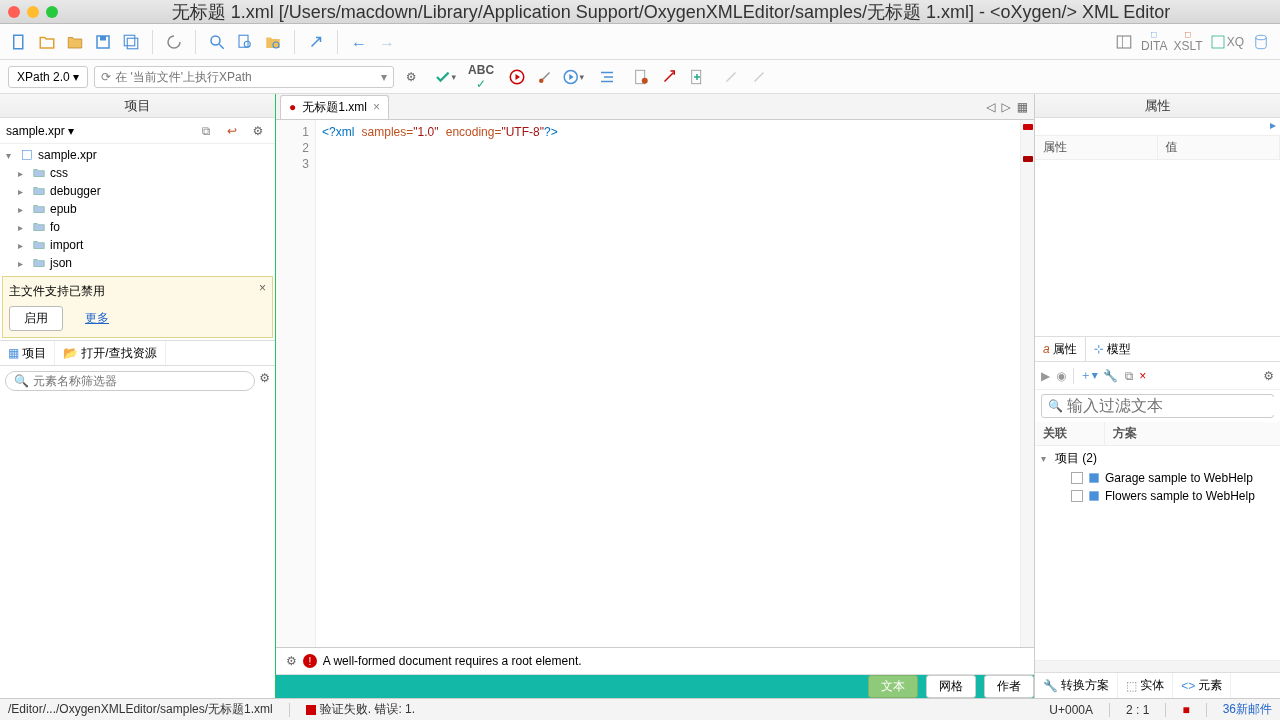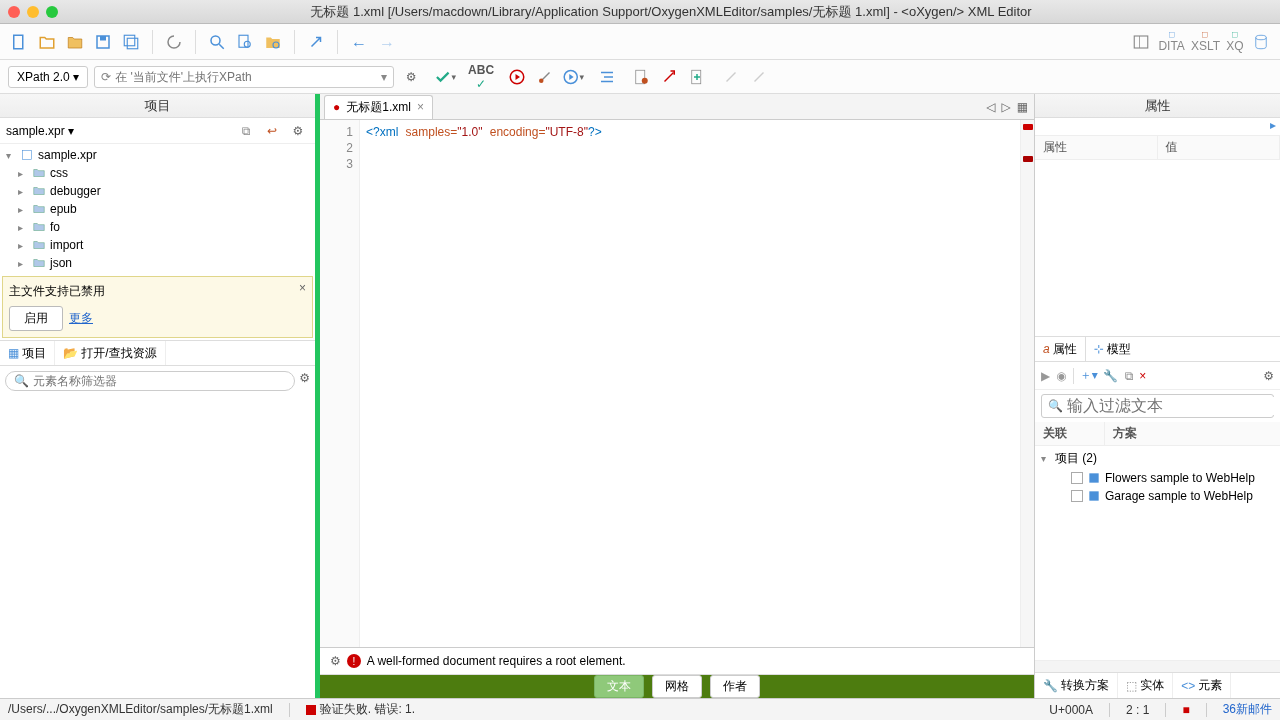--- a/index.html
+++ b/index.html
@@ -1,42 +1,42 @@
 <!DOCTYPE html>
 <html><head>
 <meta charset="utf-8">
 <style>
 * { margin: 0; padding: 0; box-sizing: border-box; font-family: -apple-system, "Helvetica Neue", Arial, sans-serif; font-size: 12px; }
 body { width: 1280px; height: 720px; background: #f0f0f0; display: flex; flex-direction: column; overflow: hidden; }
 .titlebar { height: 24px; background: linear-gradient(#e8e8e8,#d8d8d8); display: flex; align-items: center; padding: 0 8px; border-bottom: 1px solid #bbb; }
 .traffic { display: flex; gap: 7px; margin-right: 12px; }
 .tl { width: 12px; height: 12px; border-radius: 50%; }
 .tl.r { background: #ff5f56; } .tl.y { background: #ffbd2e; } .tl.g { background: #27c93f; }
-.title { flex: 1; text-align: center; font-size: 13px; color: #333; }
+.title { flex: 1; text-align: center; font-size: 18px; color: #333; }
 .toolbar { height: 36px; background: #fcfcfc; display: flex; align-items: center; padding: 0 8px; gap: 6px; border-bottom: 1px solid #ddd; }
 .toolbar .sep { width: 1px; height: 24px; background: #ddd; margin: 0 4px; }
 .tbtn { width: 22px; height: 22px; display: flex; align-items: center; justify-content: center; cursor: pointer; }
 .tbtn svg { width: 18px; height: 18px; }
 .spacer { flex: 1; }
 .xpathbar { height: 34px; background: #fcfcfc; display: flex; align-items: center; padding: 0 8px; gap: 6px; border-bottom: 1px solid #ddd; }
 .xpath-sel { border: 1px solid #ccc; background: #fff; padding: 3px 8px; border-radius: 3px; font-size: 12px; }
 .xpath-in { flex: 0 0 300px; border: 1px solid #ccc; border-radius: 3px; padding: 3px 6px; display: flex; align-items: center; gap: 4px; background: #fff; }
 .xpath-in input { border: none; outline: none; flex: 1; font-size: 12px; }
 .main { flex: 1; display: flex; min-height: 0; }
-.left { width: 320px; display: flex; flex-direction: column; border-right: 5px solid #22c55e; background: #fff; }
+.left { width: 276px; display: flex; flex-direction: column; border-right: 1px solid #22c55e; background: #fff; }
 .panel-head { height: 24px; background: linear-gradient(#f6f6f6,#eee); border-bottom: 1px solid #ddd; display: flex; align-items: center; justify-content: center; font-size: 13px; color: #333; position: relative; }
 .proj-bar { height: 26px; display: flex; align-items: center; padding: 0 6px; border-bottom: 1px solid #eee; gap: 4px; }
 .proj-bar .nm { flex: 1; }
 .tree { flex: 0 0 130px; overflow: auto; padding: 2px 0; }
 .tree-item { display: flex; align-items: center; padding: 2px 6px; gap: 4px; cursor: pointer; }
 .chev { width: 10px; color: #888; font-size: 10px; }
 .ficon { width: 14px; height: 14px; }
 .notif { background: #fdf9e6; border: 1px solid #e0d68a; margin: 2px; padding: 6px; position: relative; }
 .notif .close { position: absolute; right: 6px; top: 4px; cursor: pointer; color: #666; }
-.notif-btns { margin-top: 6px; display: flex; gap: 6px; align-items: center; }
+.notif-btns { margin-top: 6px; display: flex; gap: 22px; align-items: center; }
 .notif-btns button { padding: 3px 14px; border: 1px solid #bbb; background: #fff; border-radius: 3px; cursor: pointer; }
 .notif-btns a { color: #2266cc; text-decoration: underline; cursor: pointer; }
 .left-tabs { height: 26px; display: flex; border-top: 1px solid #ddd; border-bottom: 1px solid #ddd; }
 .left-tab { padding: 4px 8px; display: flex; align-items: center; gap: 3px; cursor: pointer; border-right: 1px solid #eee; }
 .outline-filter { padding: 5px; display: flex; gap: 4px; }
 .outline-filter .inp { flex: 1; border: 1px solid #ccc; border-radius: 10px; padding: 2px 8px; display: flex; align-items: center; gap: 4px; }
 .outline-filter input { border: none; outline: none; flex: 1; font-size: 12px; }
 .outline-body { flex: 1; padding: 6px 10px; }
 .outline-body .msg { color: #2266cc; }
 .center { flex: 1; display: flex; flex-direction: column; background: #fff; min-width: 0; }
@@ -48,21 +48,21 @@
 .editor-wrap { flex: 1; display: flex; min-height: 0; }
 .gutter { width: 40px; background: #fafafa; border-right: 1px solid #eee; text-align: right; padding: 4px 6px 0 0; color: #888; font-family: Menlo, monospace; font-size: 12px; line-height: 16px; }
 .code { flex: 1; padding: 4px 6px; font-family: Menlo, monospace; font-size: 12px; line-height: 16px; white-space: pre; position: relative; }
 .code .pi { color: #0070c0; }
 .code .attr { color: #c05020; }
 .code .str { color: #a31515; }
 .ovmap { width: 14px; background: #f6f6f6; border-left: 1px solid #eee; position: relative; }
 .ovmap .mk { position: absolute; left: 2px; width: 10px; height: 6px; background: #c00; border-radius: 1px; }
 .err-panel { border-top: 1px solid #ccc; padding: 6px 10px; display: flex; align-items: center; gap: 6px; background: #fff; }
 .err-icon { width: 14px; height: 14px; background: #c00; border-radius: 50%; color: #fff; font-size: 10px; display: flex; align-items: center; justify-content: center; }
-.view-tabs { height: 24px; display: flex; justify-content: center; gap: 8px; align-items: center; border-top: 1px solid #ddd; background: #4d7c0f; }
+.view-tabs { height: 24px; display: flex; justify-content: flex-end; gap: 8px; align-items: center; border-top: 1px solid #ddd; background: #14b8a6; }
 .view-tab { padding: 2px 12px; border: 1px solid #ccc; border-radius: 3px; background: #fff; cursor: pointer; font-size: 12px; }
 .view-tab.active { background: #8fc97a; color: #fff; border-color: #7ab565; }
 .right { width: 246px; display: flex; flex-direction: column; border-left: 1px solid #ccc; background: #fff; }
 .attr-table { flex: 0 0 200px; overflow: auto; }
 .attr-head { display: flex; border-bottom: 1px solid #eee; background: #fafafa; }
 .attr-head > div { flex: 1; padding: 3px 8px; color: #555; border-right: 1px solid #eee; }
 .right-tabs { height: 26px; display: flex; border-top: 1px solid #ddd; border-bottom: 1px solid #ddd; }
 .right-tab { padding: 4px 8px; display: flex; align-items: center; gap: 3px; cursor: pointer; }
 .right-tab.active { background: #fff; border-right: 1px solid #ddd; }
 .scen-tools { height: 28px; display: flex; align-items: center; gap: 6px; padding: 0 6px; border-bottom: 1px solid #eee; }
@@ -172,21 +172,21 @@
         <rect x="4" y="4" width="16" height="16" fill="none" stroke="#4a90d9"></rect>
       </svg>
       <span>DITA</span>
     </div>
   <div class="tbtn" style="width:auto;font-size:9px;color:#888;flex-direction:column">
       <svg width="16" height="12" viewBox="0 0 24 24">
         <rect x="4" y="4" width="16" height="16" fill="none" stroke="#c05020"></rect>
       </svg>
       <span>XSLT</span>
     </div>
-  <div class="tbtn" style="width:auto;font-size:9px;color:#888;flex-direction:column">
+  <div class="tbtn" style="width:auto;font-size:9px;color:#888;flex-direction:row">
       <svg width="16" height="12" viewBox="0 0 24 24">
         <rect x="4" y="4" width="16" height="16" fill="none" stroke="#2a8"></rect>
       </svg>
       <span>XQ</span>
     </div>
   <div class="tbtn">
       <svg viewBox="0 0 24 24">
         <ellipse cx="12" cy="6" rx="7" ry="3" fill="none" stroke="#4a90d9"></ellipse>
         <path d="M5 6v12a7 3 0 0 0 14 0V6" fill="none" stroke="#4a90d9"></path>
       </svg>
@@ -444,28 +444,28 @@
       <div class="scen-item">
         <span class="chev">▾</span>
         <span>项目 (2)</span>
       </div>
       <div id="scen-items">
           <div class="scen-item scen-child">
             <div class="chk"></div>
             <svg width="14" height="14" viewBox="0 0 24 24">
               <rect x="4" y="4" width="16" height="16" fill="#4a90d9"></rect>
             </svg>
-            <span>Flowers sample to WebHelp</span>
+            <span>Garage sample to WebHelp</span>
           </div>
           <div class="scen-item scen-child">
             <div class="chk"></div>
             <svg width="14" height="14" viewBox="0 0 24 24">
               <rect x="4" y="4" width="16" height="16" fill="#4a90d9"></rect>
             </svg>
-            <span>Garage sample to WebHelp</span>
+            <span>Flowers sample to WebHelp</span>
           </div>
         </div>
     </div>
     <div style="height:12px;border-top:1px solid #eee;background:#f4f4f4"></div>
     <div class="bottom-tabs">
       <div class="bottom-tab">
           <span style="color:#c05020">🔧</span>
           <span>转换方案</span>
         </div>
       <div class="bottom-tab">
@@ -474,21 +474,21 @@
         </div>
       <div class="bottom-tab">
           <span style="color:#4a90d9">&lt;&gt;</span>
           <span>元素</span>
         </div>
     </div>
   </div>
 </div>
 
 <div class="status">
-  <span>/Users/.../OxygenXMLEditor/samples/无标题1.xml</span>
+  <span>/Editor/.../OxygenXMLEditor/samples/无标题1.xml</span>
   <div class="sep2"></div>
   <div class="status-err">
     <div class="sq"></div>
     <span>验证失败. 错误: 1.</span>
   </div>
   <div class="spacer"></div>
   <span>U+000A</span>
   <div class="sep2"></div>
   <span>2 : 1</span>
   <div class="sep2"></div>

